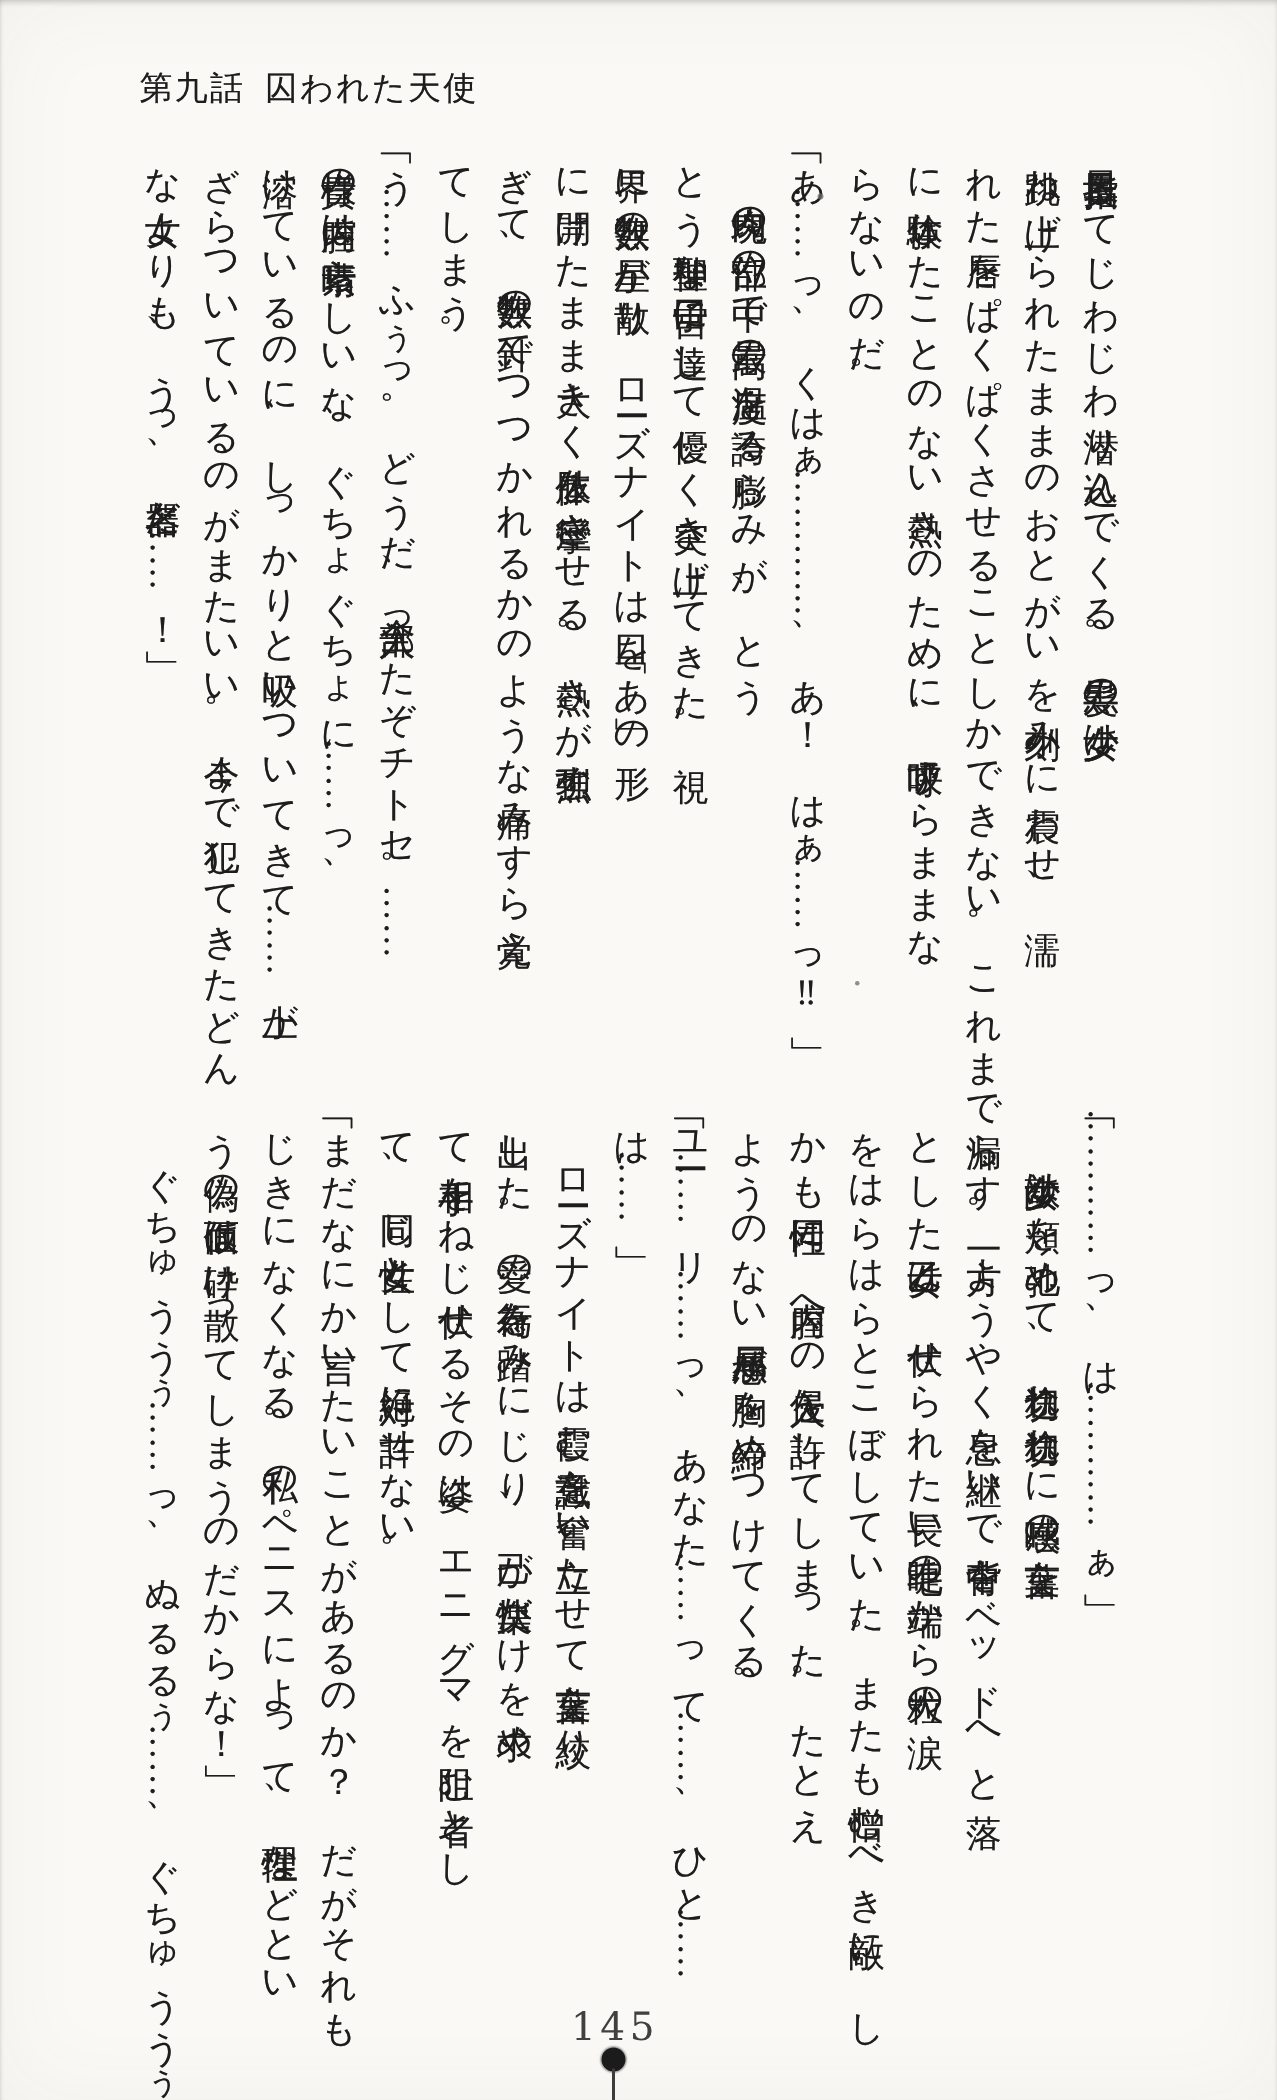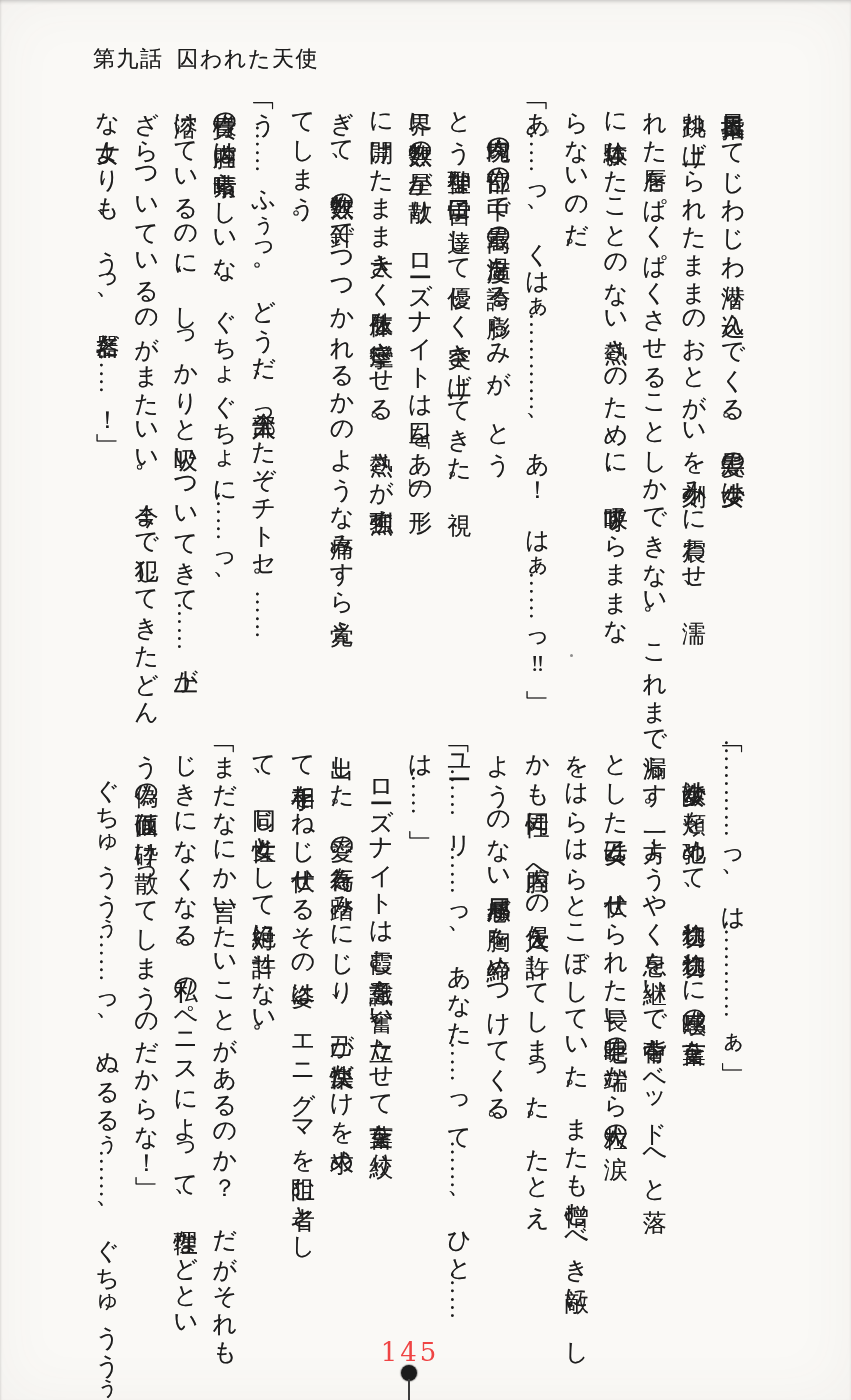--- a/index.html
+++ b/index.html
@@ -41,21 +41,21 @@
   .tcol{
     line-height:39.1px;
     white-space:pre;
   }
   .tcol.indent{text-indent:25px;}
   
   .pageno{
     position:absolute;left:0;top:1337px;width:820px;
     text-align:center;
     font-size:26px;letter-spacing:3px;
-    color:#ef4444;
+    color:#404040;
     font-family:"DejaVu Serif","Liberation Serif",serif;
   }
   .mark-dot{
     position:absolute;left:401px;top:1365px;
     width:16px;height:16px;border-radius:50%;
     background:#1b1b1b;
     box-shadow:0 0 1px 1px rgba(27,27,27,.35);
   }
   .mark-line{
     position:absolute;left:408px;top:1379px;

